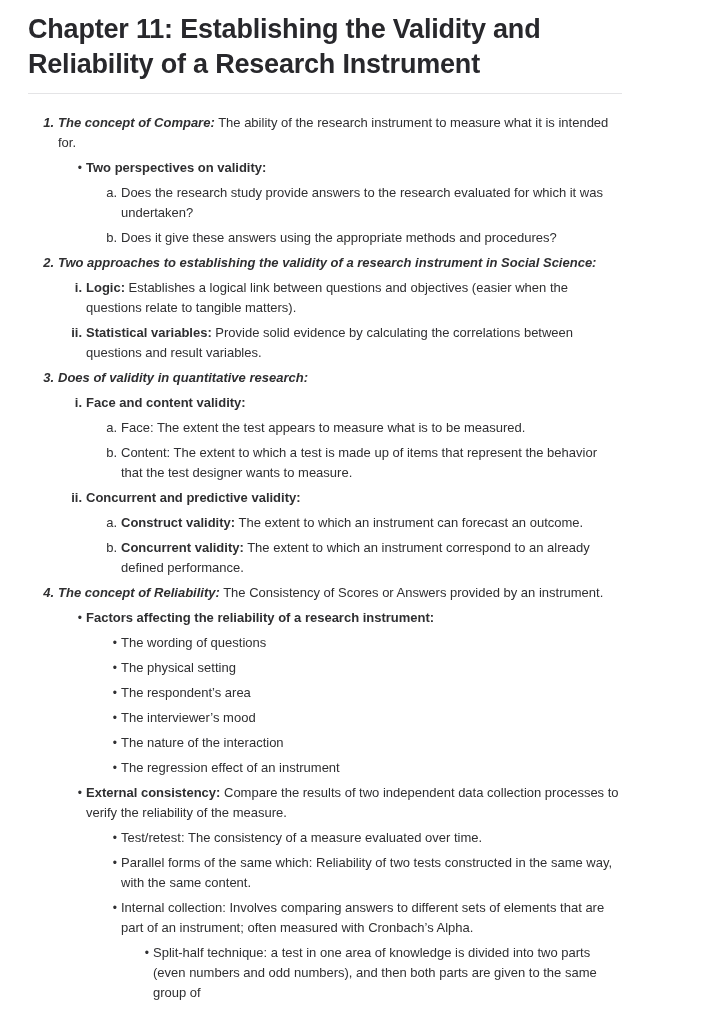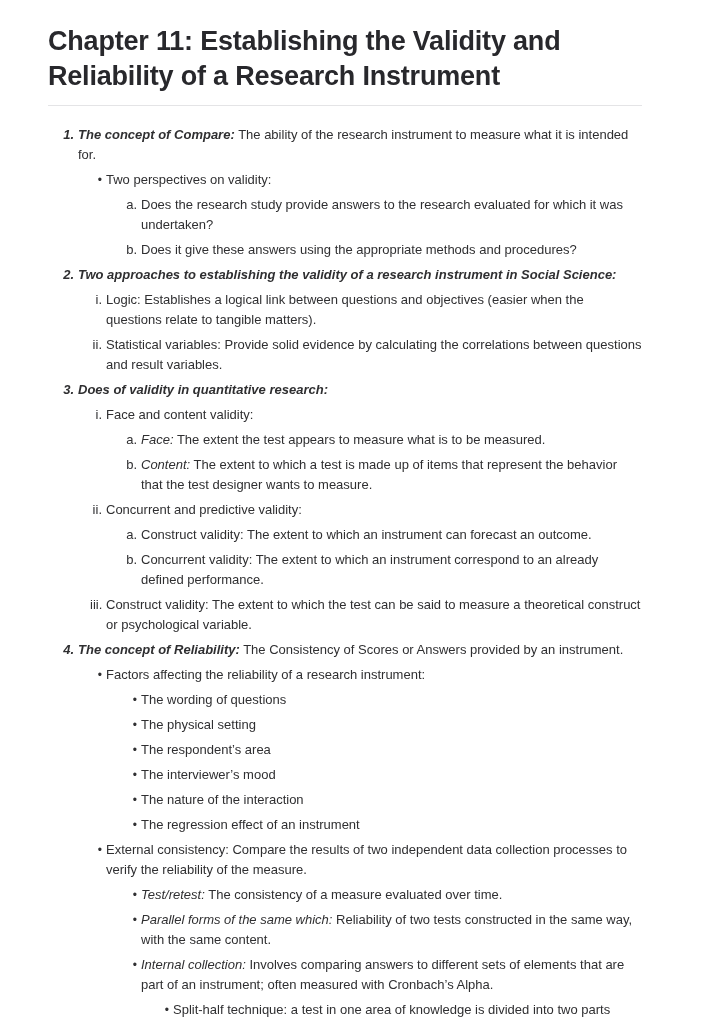--- a/index.html
+++ b/index.html
@@ -10,23 +10,22 @@
   }
   *{margin:0;padding:0;box-sizing:border-box;}
   html,body{width:720px;height:1018px;overflow:hidden;background:var(--bg-color);}
   body{
     font-family:"Liberation Sans","DejaVu Sans",sans-serif;
     color:var(--text-color);
     -webkit-font-smoothing:antialiased;
   }
   .page{
     width:652px;height:1018px;
-    padding:24px 30px 0 28px;
+    padding:12px 30px 0 28px;
     background:var(--bg-color);
-    margin-left:20px;
   }
   h1.title{
     font-size:27px;
     line-height:35px;
     font-weight:700;
     letter-spacing:-0.2px;
     color:var(--title-color);
     max-width:664px;
   }
   hr.divider{
@@ -52,22 +51,22 @@
     margin-right:4px;
   }
   .text{flex:1 1 auto;min-width:0;}
   
   .lvl-0{margin-left:10px;}  .lvl-0 .marker{width:16px;}
   .lvl-1{margin-left:42px;}  .lvl-1 .marker{width:12px;}
   .lvl-2{margin-left:75px;}  .lvl-2 .marker{width:14px;}
   .lvl-3{margin-left:107px;} .lvl-3 .marker{width:14px;}
   
   .r-bi{font-weight:700;font-style:italic;}
-  .r-b{font-weight:400;}
-  .r-i{font-style:italic;}
+  .r-b{font-weight:700;}
+  .r-i{}
   .r-n{font-weight:400;font-style:normal;}
   .bullet{font-size:12px;position:relative;top:0px;}
 </style>
 </head>
 <body>
 
 <main class="page">
   <h1 class="title">Chapter 11: Establishing the Validity and Reliability of a Research Instrument</h1>
   <hr class="divider">
   <div class="outline" id="doc-outline">
@@ -120,24 +119,20 @@
         <span class="text"><span class="r-b">Concurrent and predictive validity:</span></span>
       </div>
       <div class="row lvl-2">
         <span class="marker r-n">a.</span>
         <span class="text"><span class="r-b">Construct validity:</span><span class="r-n"> The extent to which an instrument can forecast an outcome.</span></span>
       </div>
       <div class="row lvl-2">
         <span class="marker r-n">b.</span>
         <span class="text"><span class="r-b">Concurrent validity:</span><span class="r-n"> The extent to which an instrument correspond to an already defined performance.</span></span>
       </div>
-      <div class="row lvl-1">
-        <span class="marker r-b">iii.</span>
-        <span class="text"><span class="r-b">Construct validity:</span><span class="r-n"> The extent to which the test can be said to measure a theoretical construct or psychological variable.</span></span>
-      </div>
       <div class="row lvl-0">
         <span class="marker r-bi">4.</span>
         <span class="text"><span class="r-bi">The concept of Reliability:</span><span class="r-n"> The Consistency of Scores or Answers provided by an instrument.</span></span>
       </div>
       <div class="row lvl-1">
         <span class="marker r-n bullet">•</span>
         <span class="text"><span class="r-b">Factors affecting the reliability of a research instrument:</span></span>
       </div>
       <div class="row lvl-2">
         <span class="marker r-n bullet">•</span>

